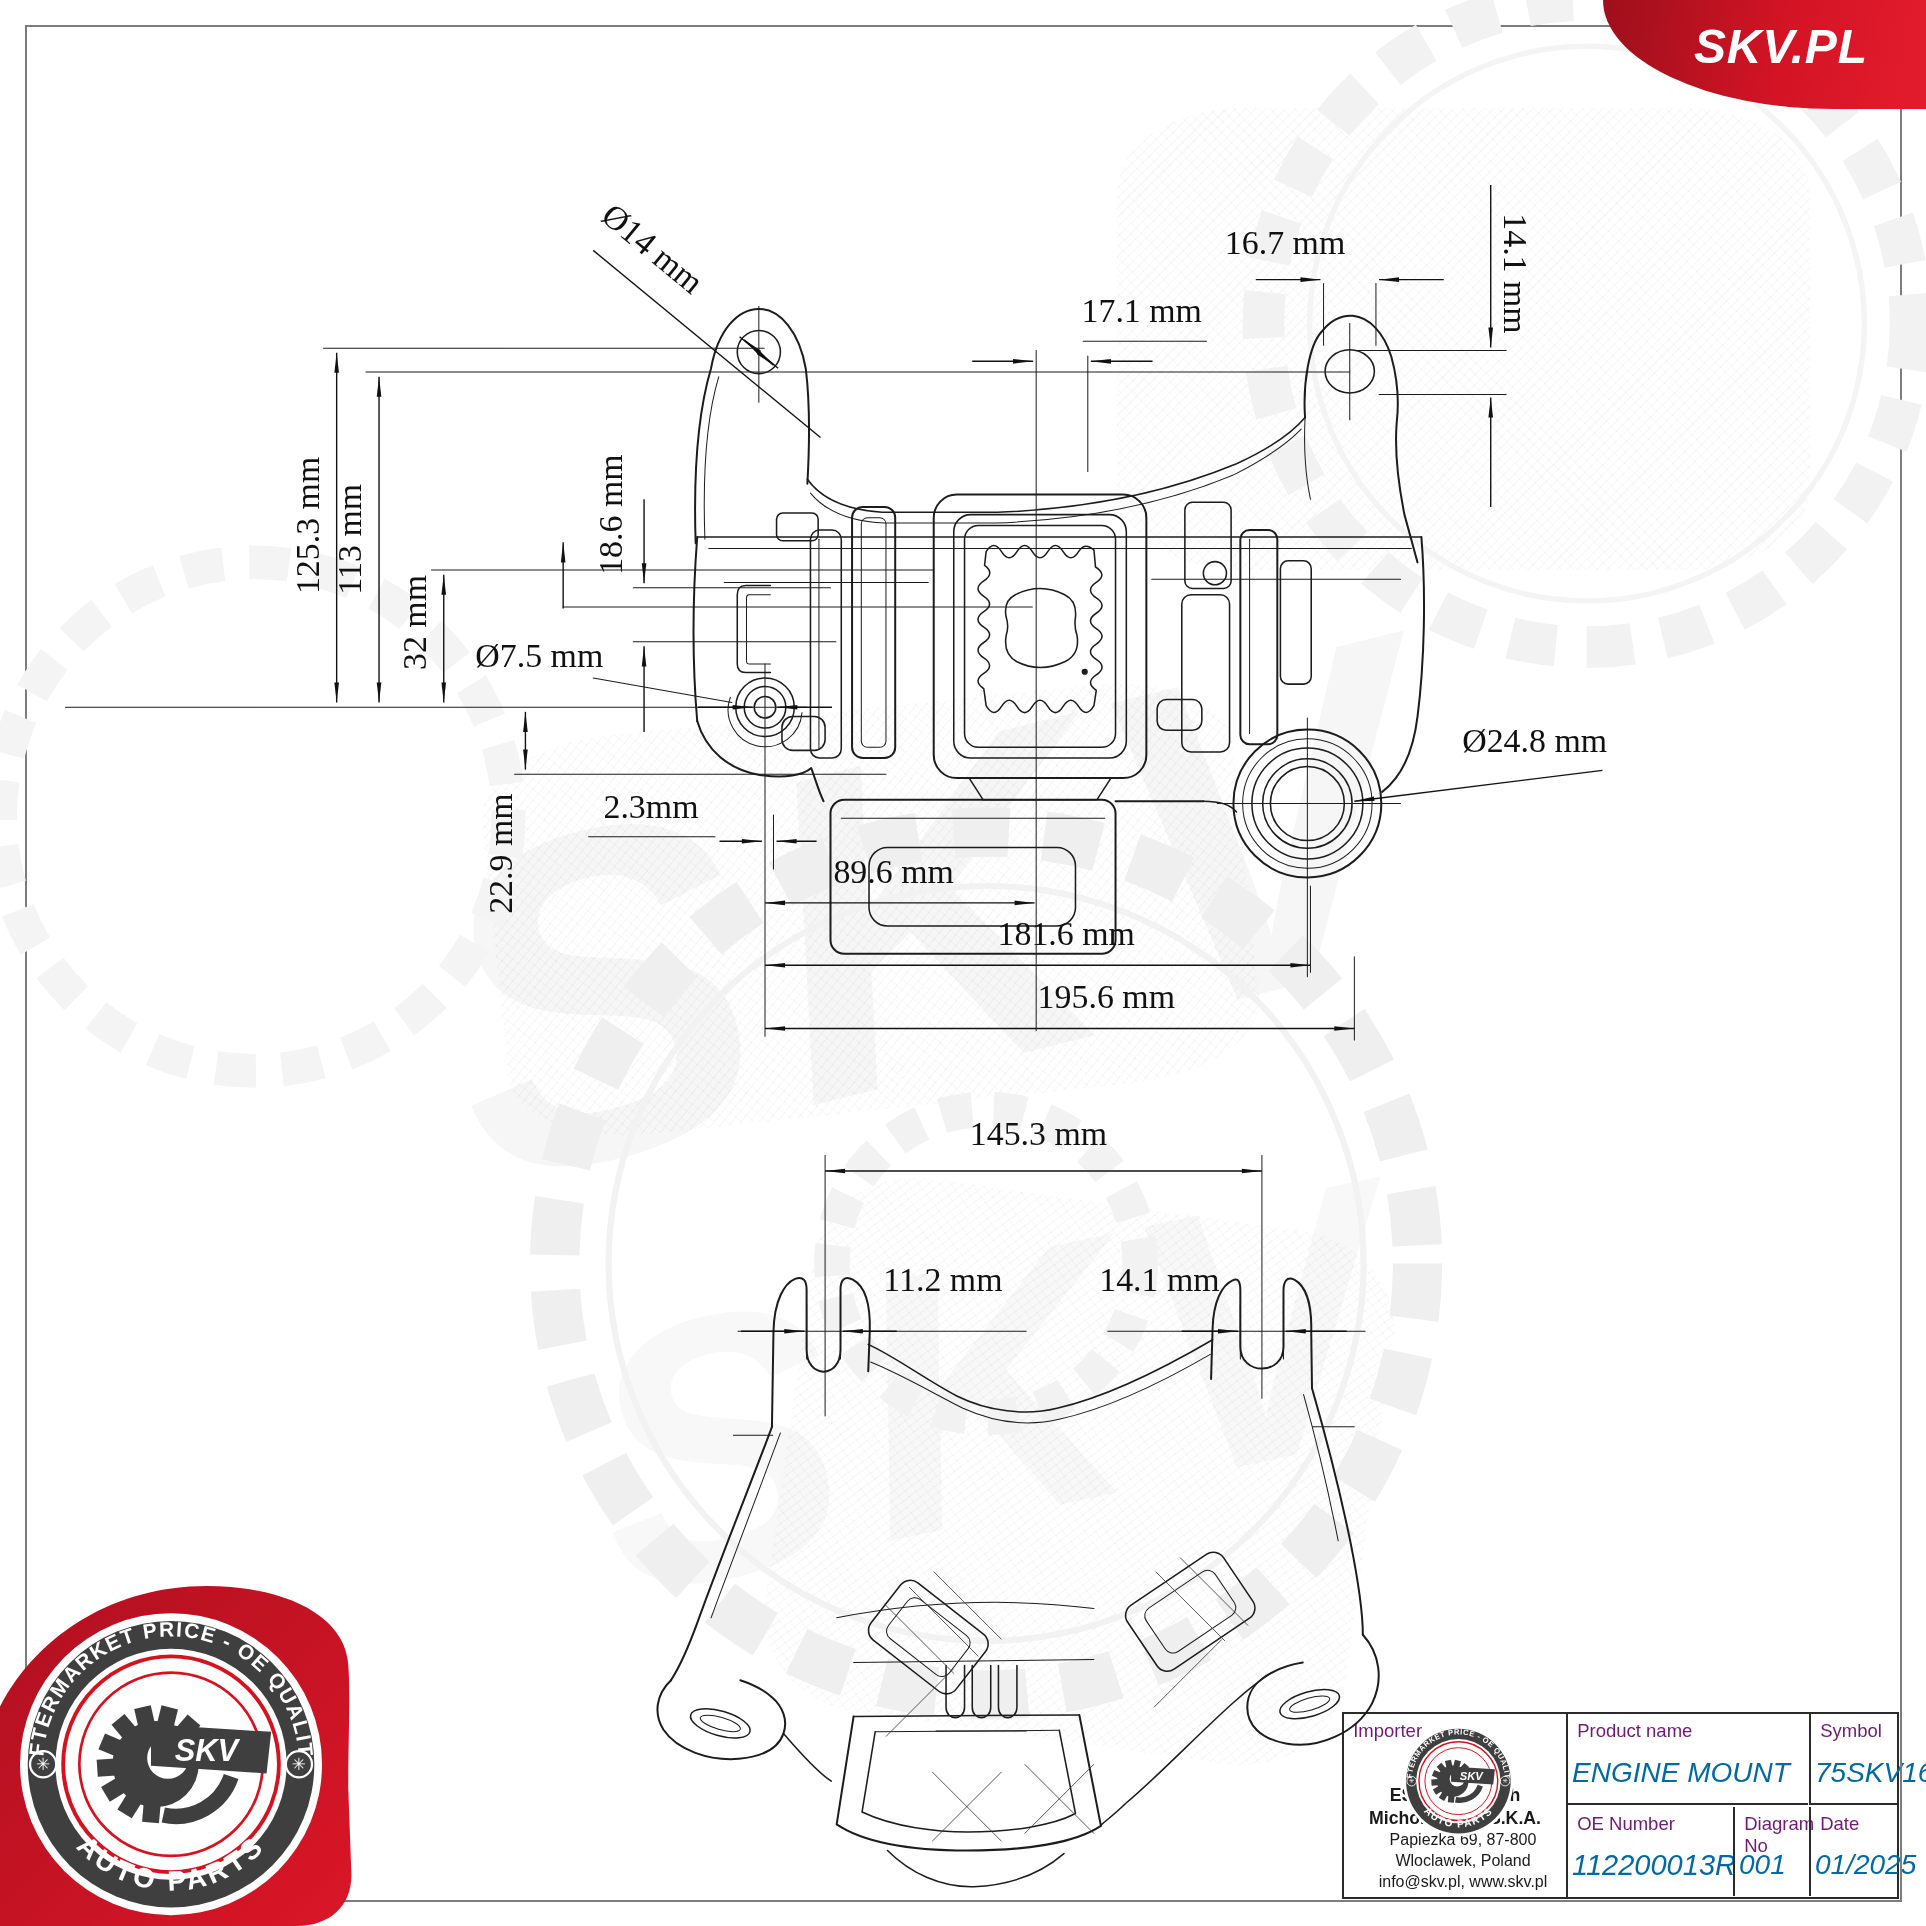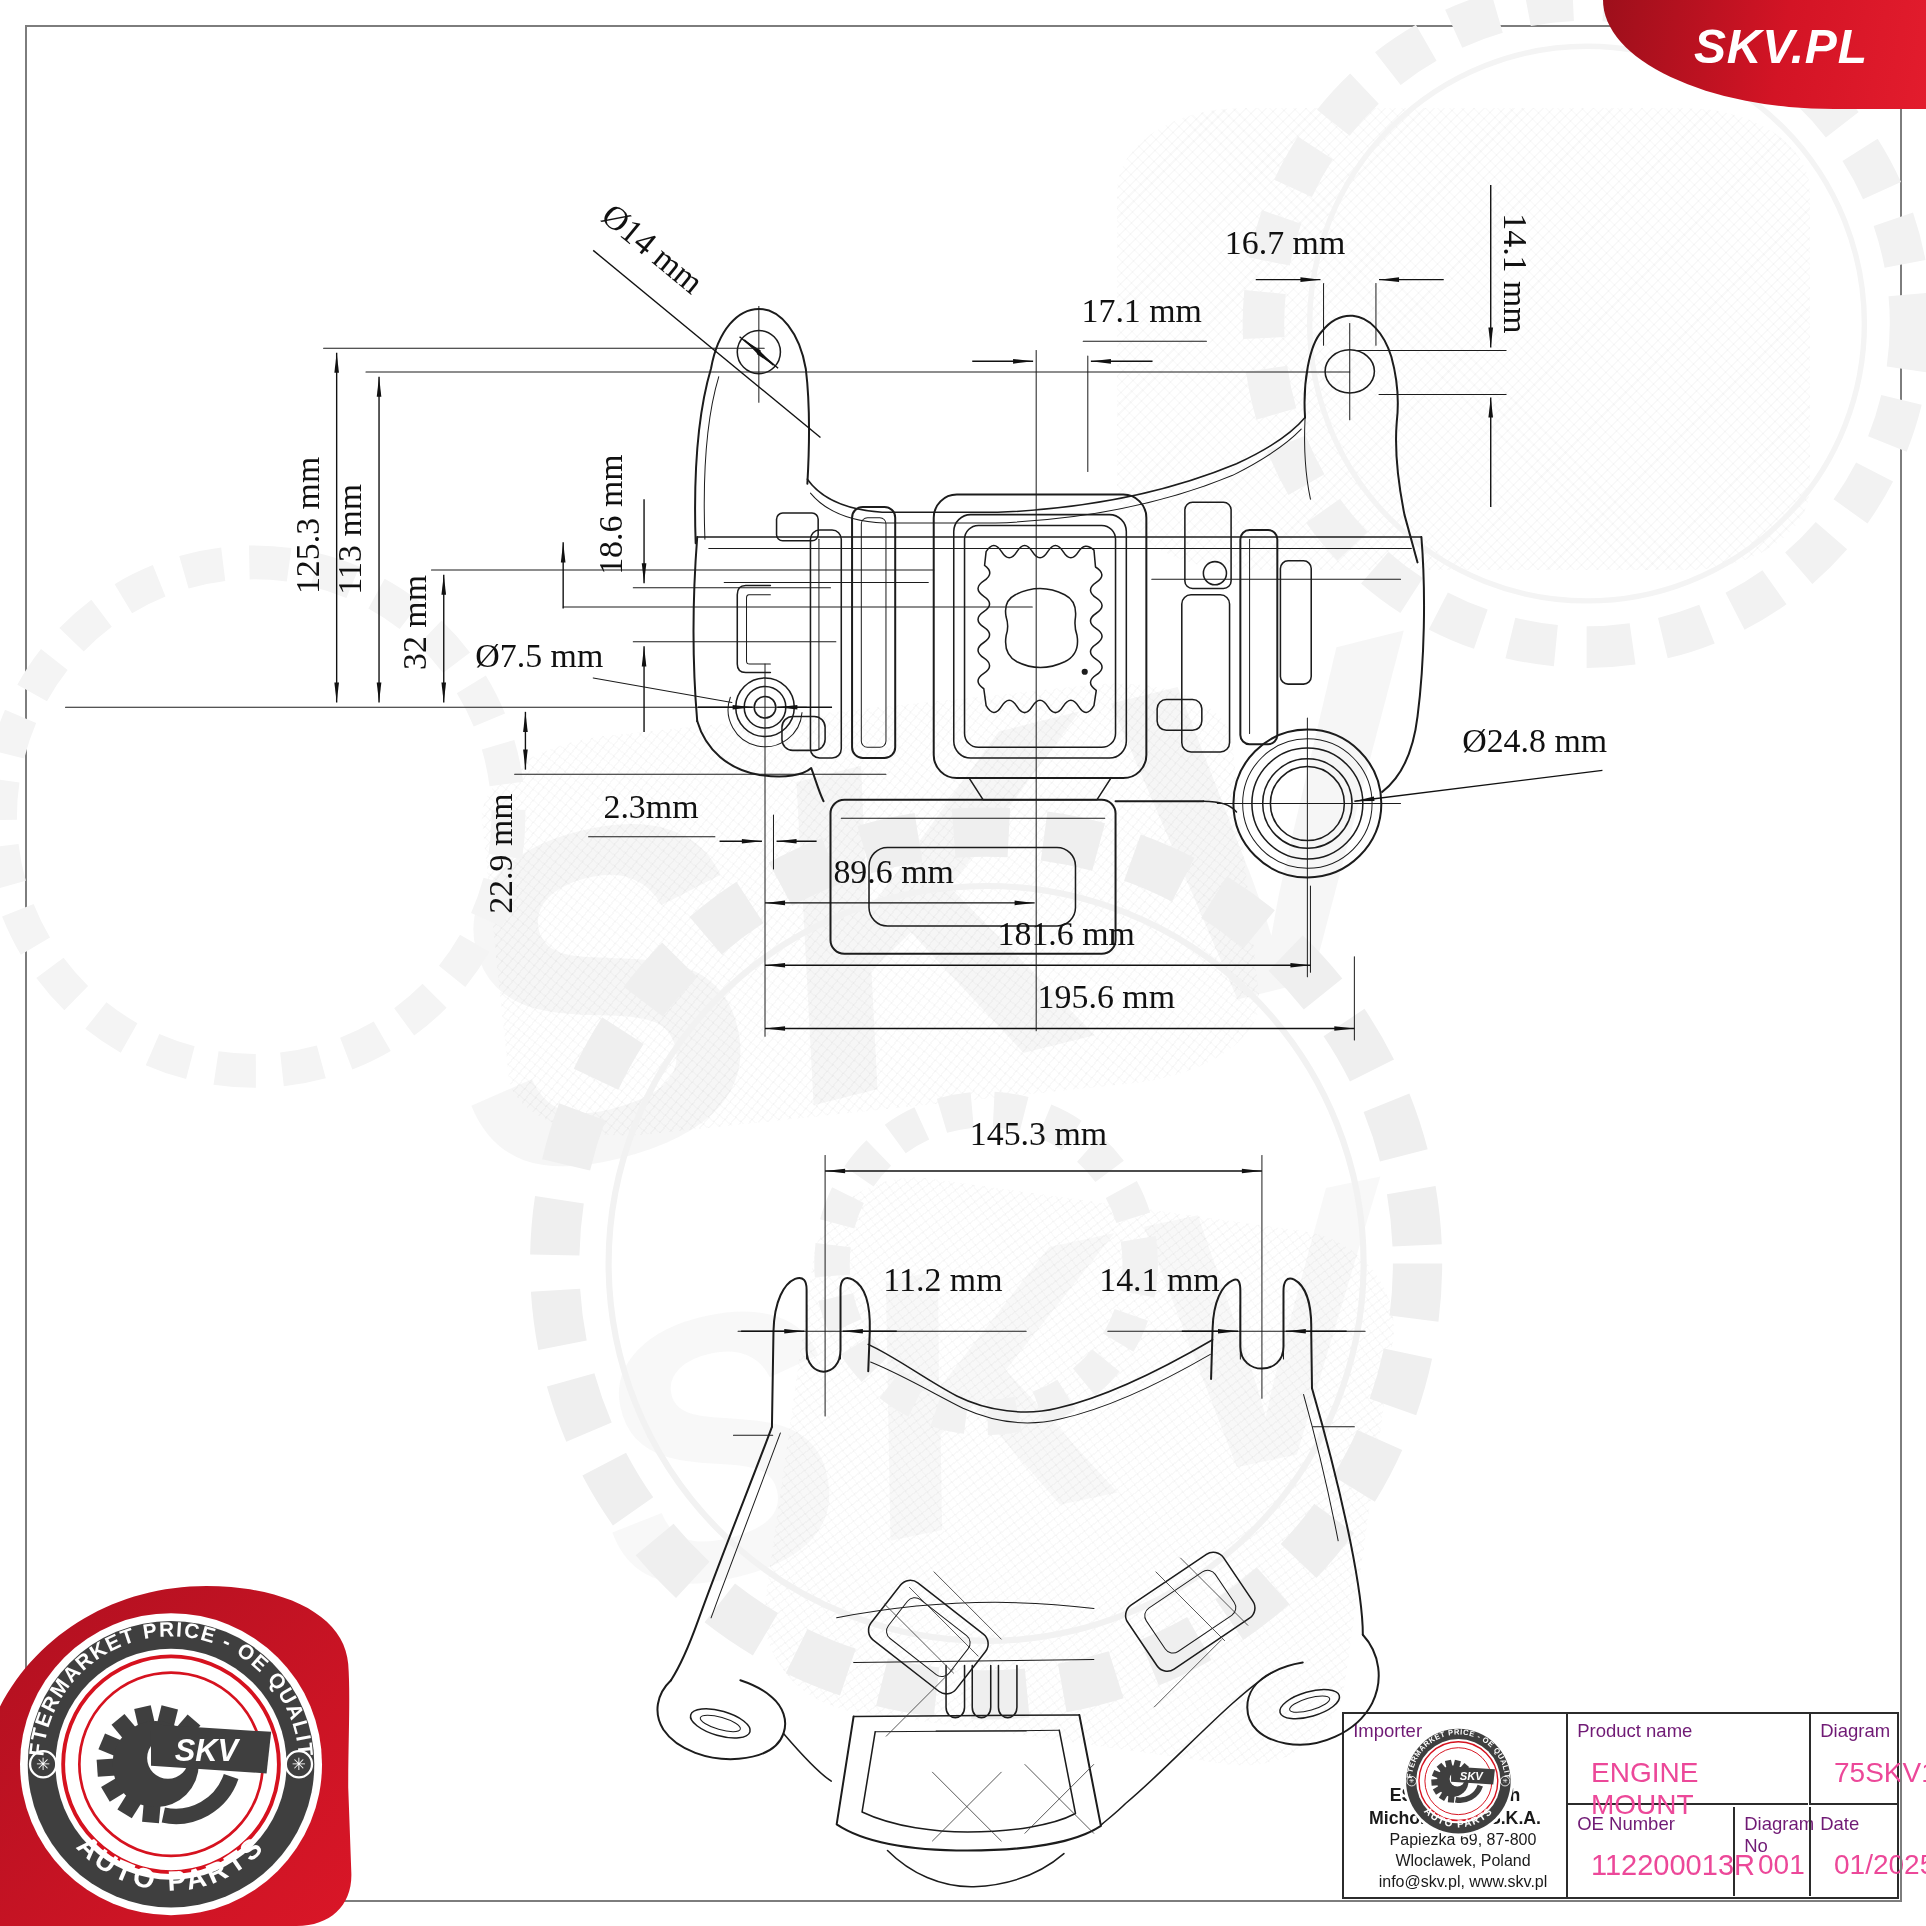--- a/index.html
+++ b/index.html
@@ -27,21 +27,21 @@
   #banner{left:1603px;top:0;width:324px;height:109px;z-index:7;
     border-bottom-left-radius:231px 109px;
     background:linear-gradient(100deg,#9d0f1b 0%,#d31425 55%,#e31c2d 100%);}
   #banner span{position:absolute;left:91px;top:18.5px;font-size:48px;font-style:italic;
     font-weight:800;color:#fff;letter-spacing:0.8px;}
   
   #tb{left:1342px;top:1712px;width:557px;height:187px;border:2.3px solid #2b2b2b;background:#fff;
       z-index:2;box-sizing:border-box;color:#1a1a1a;}
   .cell{position:absolute;box-sizing:border-box;}
   .lab{position:absolute;left:9.2px;top:6.2px;font-size:18.5px;color:#701a75;}
-  .val{position:absolute;left:23px;font-size:28px;color:#ec4899;}
+  .val{position:absolute;left:4px;font-size:28px;color:#0369a1;font-style:italic;}
   #c-imp{left:0;top:0;width:224px;height:183px;border-right:2.3px solid #2b2b2b;}
   #c-prod{left:224px;top:0;width:240px;height:91px;border-bottom:2.3px solid #2b2b2b;}
   #c-sym{left:465px;top:0;width:88px;height:91px;border-left:2.3px solid #2b2b2b;border-bottom:2.3px solid #2b2b2b;}
   #c-oe{left:224px;top:93px;width:165px;height:89px;}
   #c-dia{left:389px;top:93px;width:76px;height:89px;border-left:2.3px solid #2b2b2b;padding-left:36px;}
   #c-date{left:465px;top:93px;width:88px;height:89px;border-left:2.3px solid #2b2b2b;}
   #imp-addr{position:absolute;left:0;bottom:4.6px;width:100%;text-align:center;line-height:1.3;}
   #imp-addr .l1{font-size:17.7px;font-weight:700;}
   #imp-addr .l2,#imp-addr .l3{font-size:16px;padding-left:16px;}
 </style>
@@ -64,21 +64,21 @@
         <div class="l1">ESEN Wojciech Michorzewski S.K.A.</div>
         <div class="l2">Papiezka 69, 87-800 Wloclawek, Poland</div>
         <div class="l3">info@skv.pl, www.skv.pl</div>
       </div>
     </div>
     <div id="c-prod" class="cell">
       <div class="lab">Product name</div>
       <div class="val" style="top:43px;">ENGINE MOUNT</div>
     </div>
     <div id="c-sym" class="cell">
-      <div class="lab">Diagram</div>
+      <div class="lab">Symbol</div>
       <div class="val" style="top:43px;">75SKV169</div>
     </div>
     <div id="c-oe" class="cell">
       <div class="lab">OE Number</div>
       <div class="val" style="top:42px;font-size:29px;">112200013R</div>
     </div>
     <div id="c-dia" class="cell">
       <div class="lab">Diagram No</div>
       <div class="val" style="top:42px;">001</div>
     </div>

